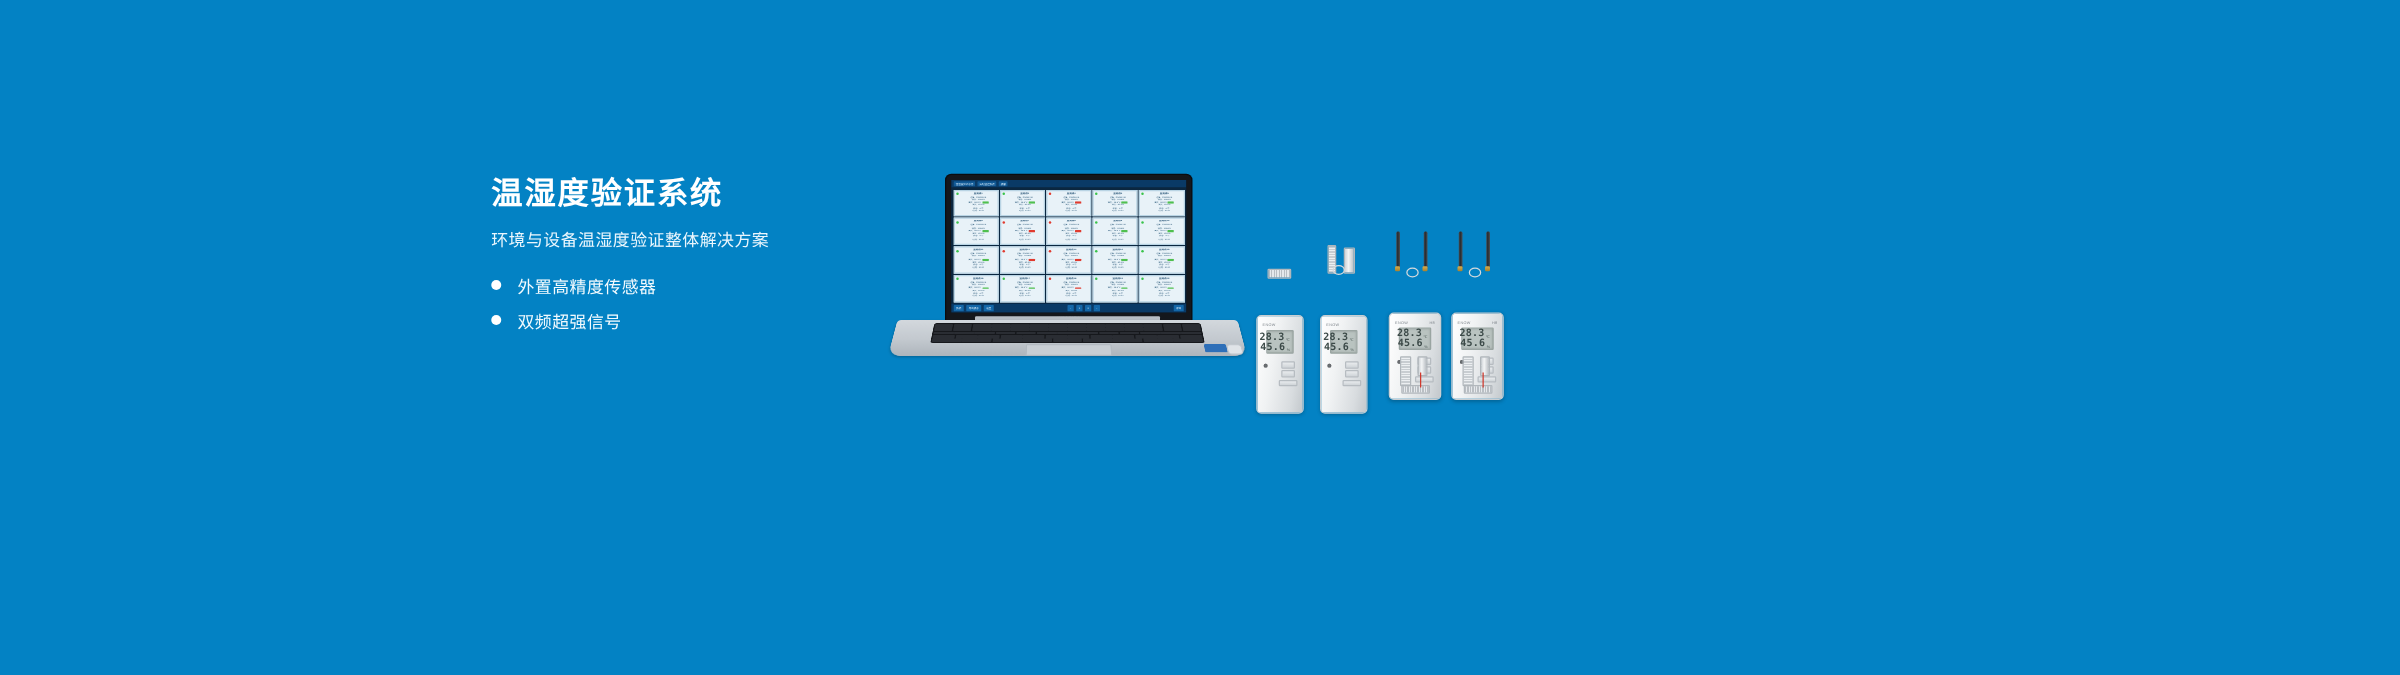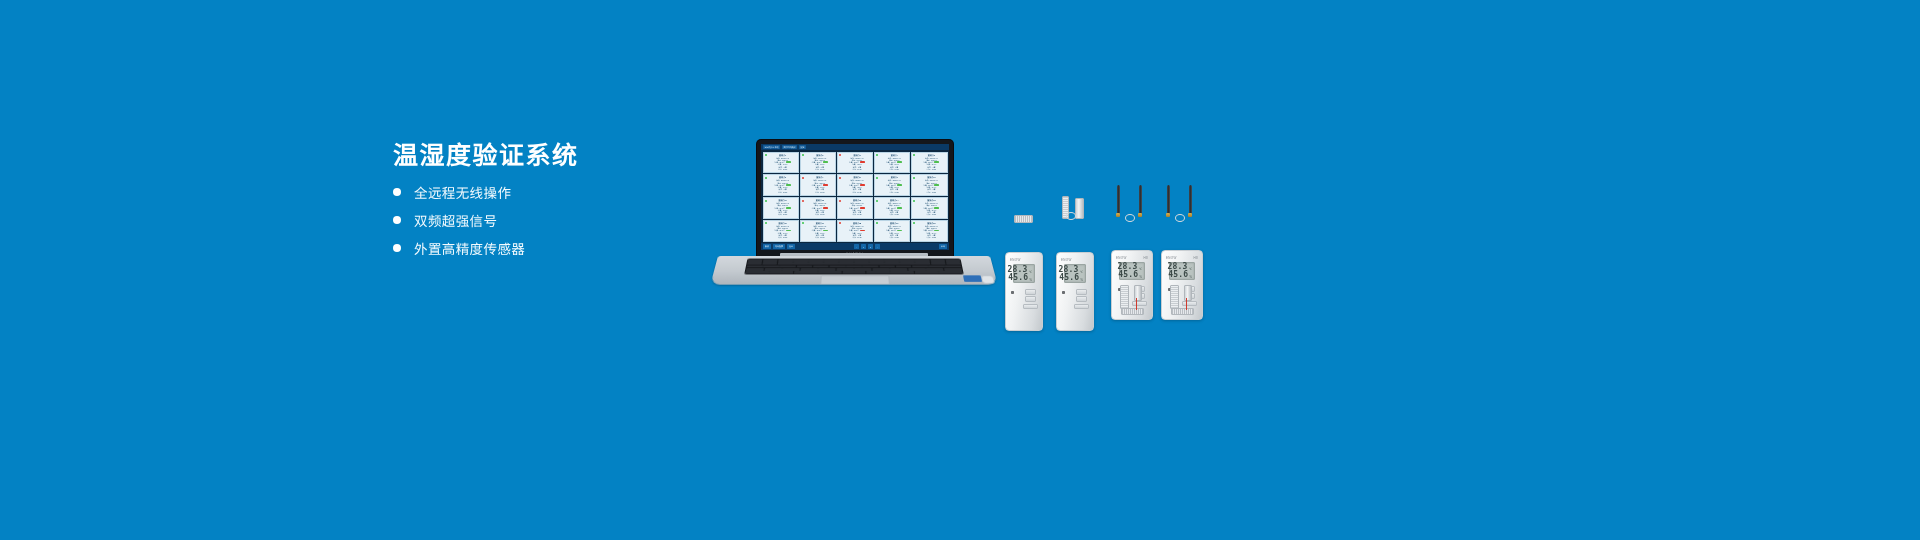--- a/index.html
+++ b/index.html
@@ -201,32 +201,29 @@
   }
   .wire{position:absolute;width:1px;background:#d03a2e;}
 </style>
 </head>
 <body>
 
 <div id="banner">
 
   <div id="copy">
     <h1 id="title">温湿度验证系统</h1>
+    <p id="subtitle">环境与设备温湿度验证整体解决方案</p>
     <ul id="features">
       <li>
         <span class="bdot"></span>
-        <span class="btxt">全远程无线操作</span>
+        <span class="btxt">外置高精度传感器</span>
       </li>
       <li>
         <span class="bdot"></span>
         <span class="btxt">双频超强信号</span>
-      </li>
-      <li>
-        <span class="bdot"></span>
-        <span class="btxt">外置高精度传感器</span>
       </li>
     </ul>
   </div>
 
   <div id="laptop">
 
     <div id="lid">
       <div id="screen">
 
         <div id="app-top">

